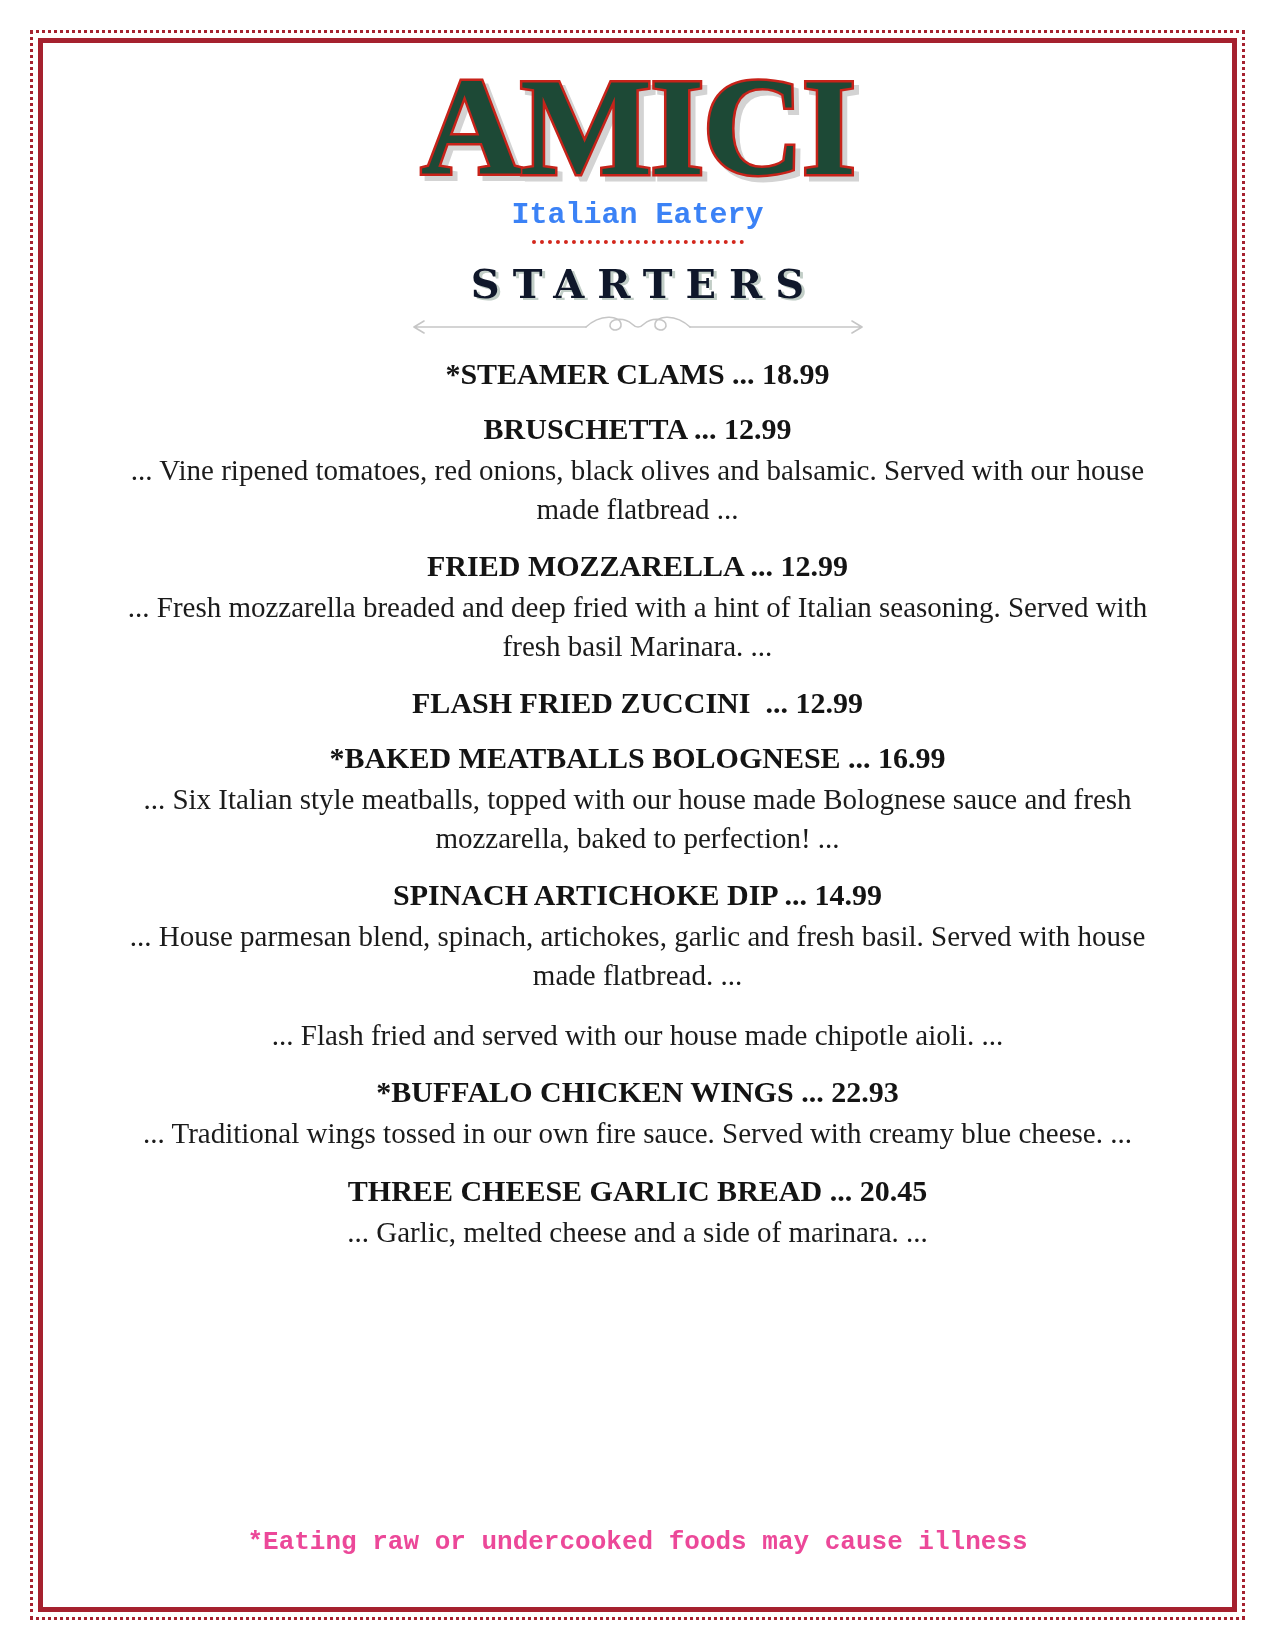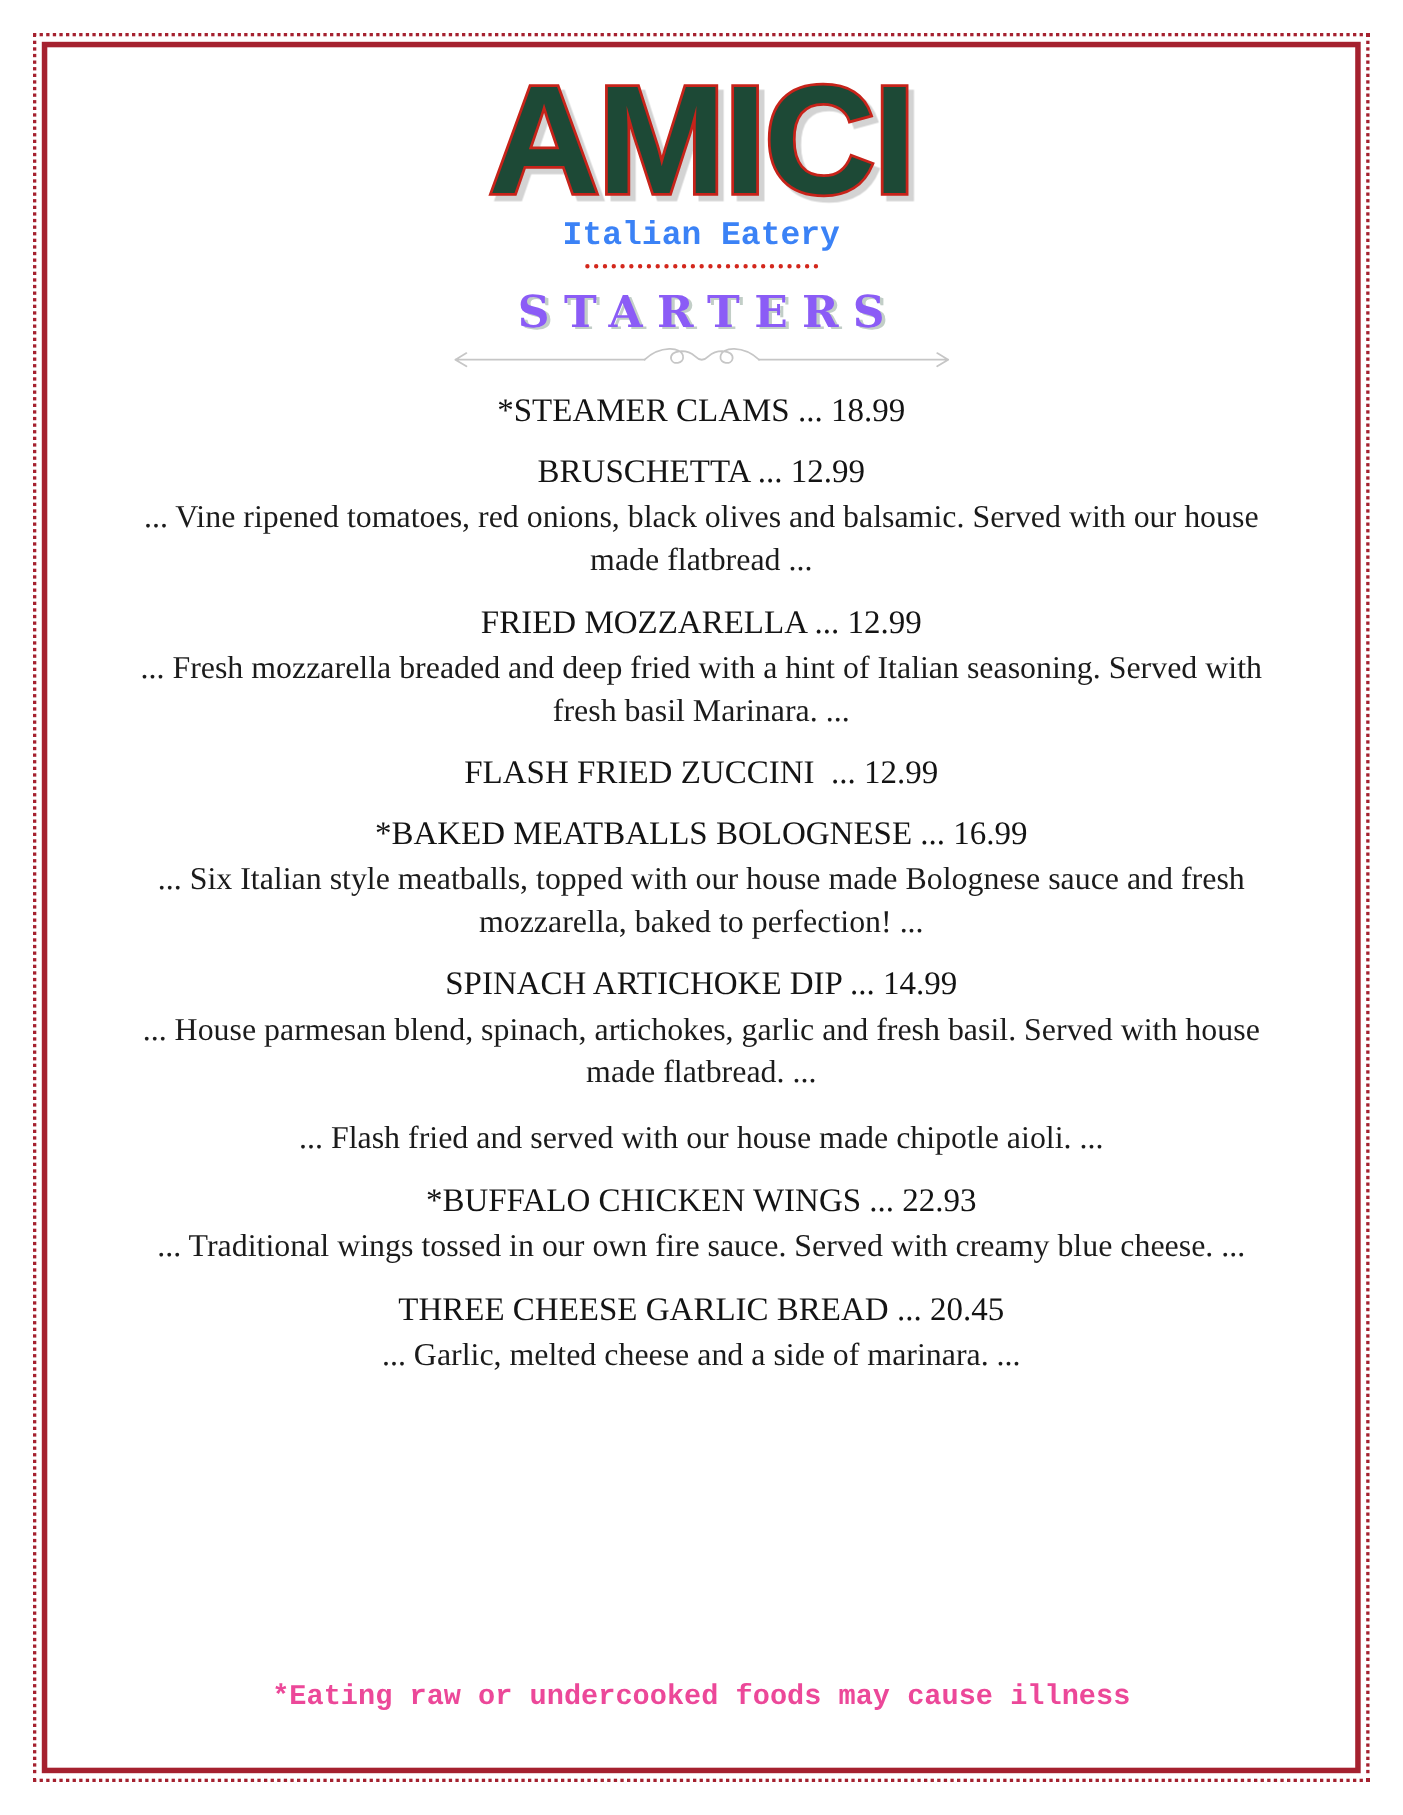--- a/index.html
+++ b/index.html
@@ -23,21 +23,21 @@
   }
   .content {
     position: absolute; inset: 43px;
     display: flex; flex-direction: column;
     align-items: center; text-align: center;
     padding: 14px 70px 26px;
   }
   
   .brand {
     margin: 0;
-    font-family: Liberation Sans, sans-serif;
+    font-family: Liberation Serif, serif;
     font-weight: bold;
     font-size: 140px;
     line-height: 1.0;
     letter-spacing: -2px;
     color: #1d4936;
     -webkit-text-stroke: 5px #c7231a;
     paint-order: stroke fill;
     filter: drop-shadow(5px 5px 0 #d3d3d3);
   }
   .tagline {
@@ -53,31 +53,31 @@
     border-top: 4px dotted #d3271c;
     margin: 8px auto 16px;
   }
   .section-title {
     margin: 0;
     font-family: "DejaVu Serif", serif;
     font-weight: bold;
     font-size: 40px;
     letter-spacing: 13px;
     text-indent: 13px;
-    color: #8b5cf6;
+    color: #0f172a;
     text-shadow: 3px 2px 0 #c2cec7;
   }
   .divider { margin: 8px 0 18px; display: block; }
   
   .menu-list { width: 100%; }
   .item { margin-bottom: 21px; }
   .item-title {
     margin: 0 0 5px;
     font-size: 30px;
-    font-weight: normal;
+    font-weight: bold;
     color: #141414;
     letter-spacing: 0px;
     white-space: pre-wrap;
   }
   .item-desc {
     margin: 0 auto;
     max-width: 1030px;
     font-size: 29px;
     line-height: 1.33;
     color: #1b1b1b;

